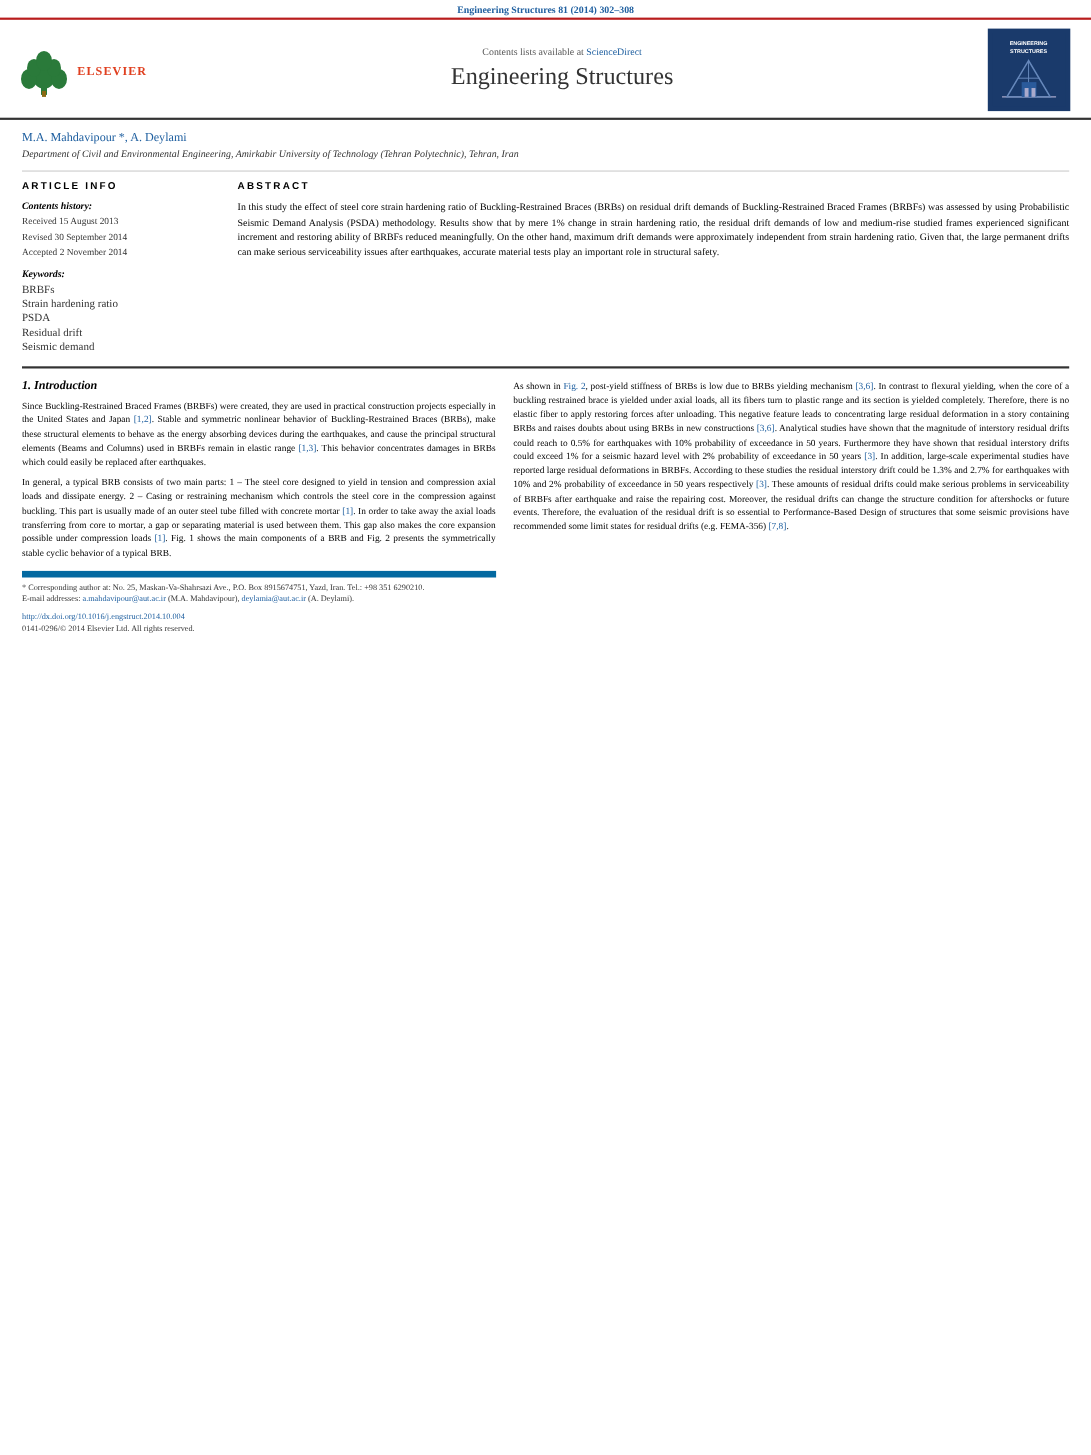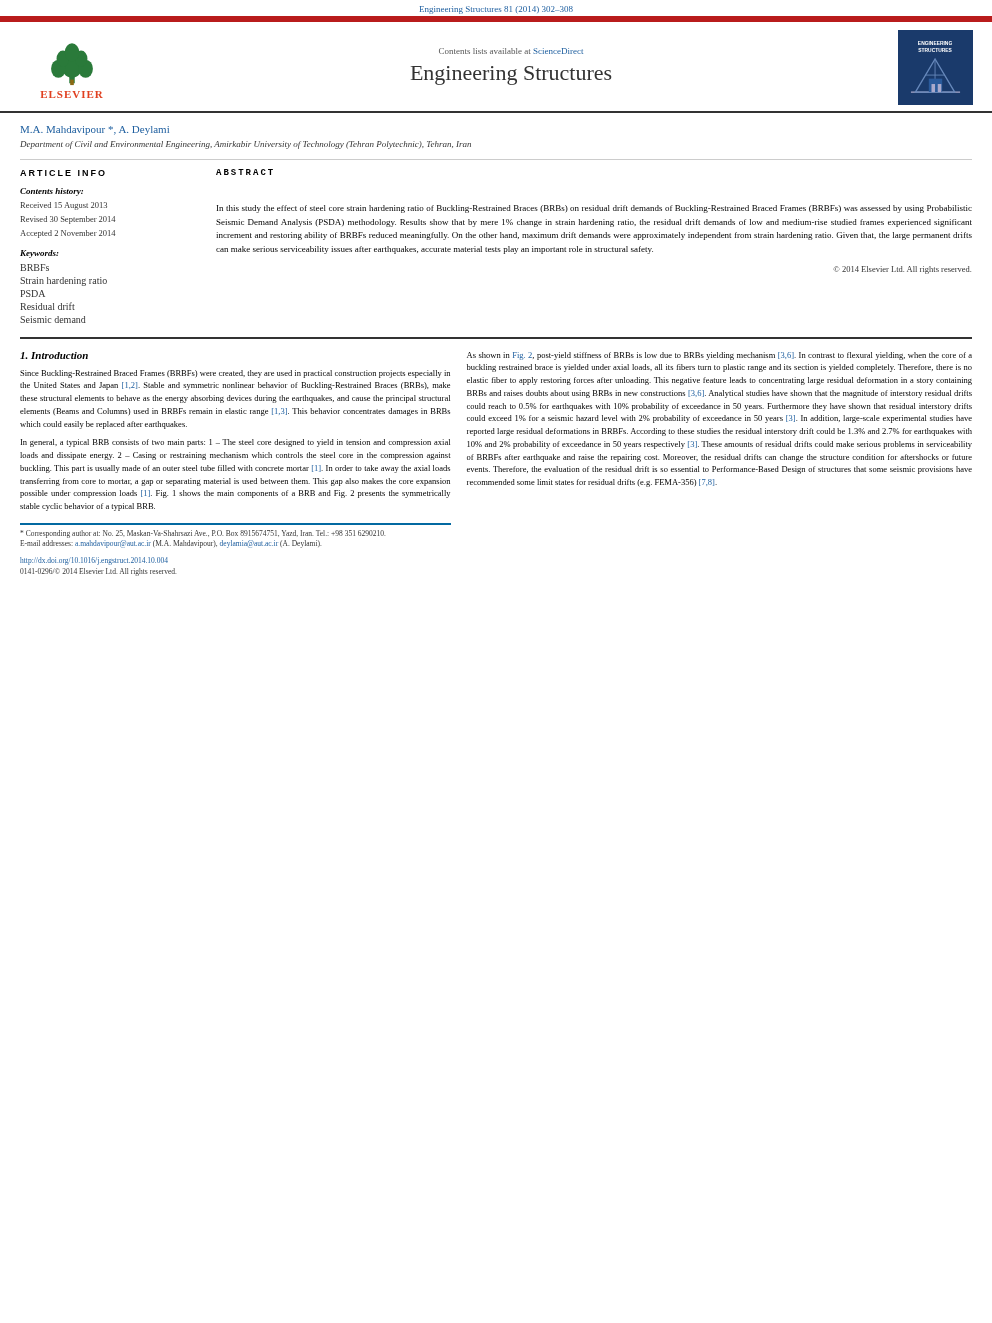--- a/index.html
+++ b/index.html
@@ -9,37 +9,37 @@
       color: #000;
       width: 992px;
       min-height: 1323px;
       font-size: 10px;
     }
     .top-bar {
       text-align: center;
       font-size: 9px;
       color: #2060a0;
       padding: 4px 0 2px 0;
-      border-bottom: 6px solid #b91c1c;
+      border-bottom: 2px solid #b91c1c;
+      font-weight: bold;
     }
     .header-section {
       display: flex;
       align-items: center;
       padding: 8px 12px 6px 12px;
       border-bottom: 2px solid #333;
     }
     .header-left {
       width: 120px;
       display: flex;
       flex-direction: column;
       align-items: center;
     }
     .elsevier-logo {
       display: flex;
-      flex-direction: column;
       align-items: center;
     }
     .elsevier-tree {
       width: 60px;
       height: 50px;
     }
     .elsevier-text {
       font-size: 11px;
       font-weight: bold;
       color: #e04020;
@@ -169,23 +169,23 @@
       color: #333;
       margin-bottom: 2px;
     }
     .abstract-section {
       flex: 1;
     }
     .abstract-section h3 {
       font-size: 9px;
       letter-spacing: 2px;
       color: #000;
-      font-family: Liberation Mono, monospace;
+      font-family: Liberation Sans, sans-serif;
       text-transform: uppercase;
-      margin-bottom: 24px;
+      margin-bottom: 8px;
       font-weight: bold;
     }
     .abstract-text {
       font-size: 9px;
       line-height: 1.5;
       color: #000;
       text-align: justify;
     }
     .copyright-line {
       font-size: 8.5px;
@@ -220,21 +220,21 @@
       font-size: 8.5px;
       line-height: 1.5;
       color: #000;
       text-align: justify;
       margin-bottom: 6px;
     }
     .body-text .ref {
       color: #2060a0;
     }
     .footnote-section {
-      border-top: 2px solid #0369a1;
+      border-top: 6px solid #0369a1;
       margin-top: 10px;
       padding-top: 4px;
     }
     .footnote-text {
       font-size: 7.5px;
       line-height: 1.4;
       color: #333;
     }
     .footnote-text .email-link {
       color: #2060a0;
@@ -325,21 +325,20 @@
         <div class="keyword-item">Strain hardening ratio</div>
         <div class="keyword-item">PSDA</div>
         <div class="keyword-item">Residual drift</div>
         <div class="keyword-item">Seismic demand</div>
       </div>
     </div>
 
     <div class="abstract-section">
       <h3>ABSTRACT</h3>
       <div class="abstract-text">In this study the effect of steel core strain hardening ratio of Buckling-Restrained Braces (BRBs) on residual drift demands of Buckling-Restrained Braced Frames (BRBFs) was assessed by using Probabilistic Seismic Demand Analysis (PSDA) methodology. Results show that by mere 1% change in strain hardening ratio, the residual drift demands of low and medium-rise studied frames experienced significant increment and restoring ability of BRBFs reduced meaningfully. On the other hand, maximum drift demands were approximately independent from strain hardening ratio. Given that, the large permanent drifts can make serious serviceability issues after earthquakes, accurate material tests play an important role in structural safety.</div>
-      <div class="copyright-line">© 2014 Elsevier Ltd. All rights reserved.</div>
     </div>
   </div>
 
   <hr class="bottom-divider">
 
   <div class="body-two-col">
 
     <div class="body-left-col">
       <div class="section-heading">
         <span>1.</span>

